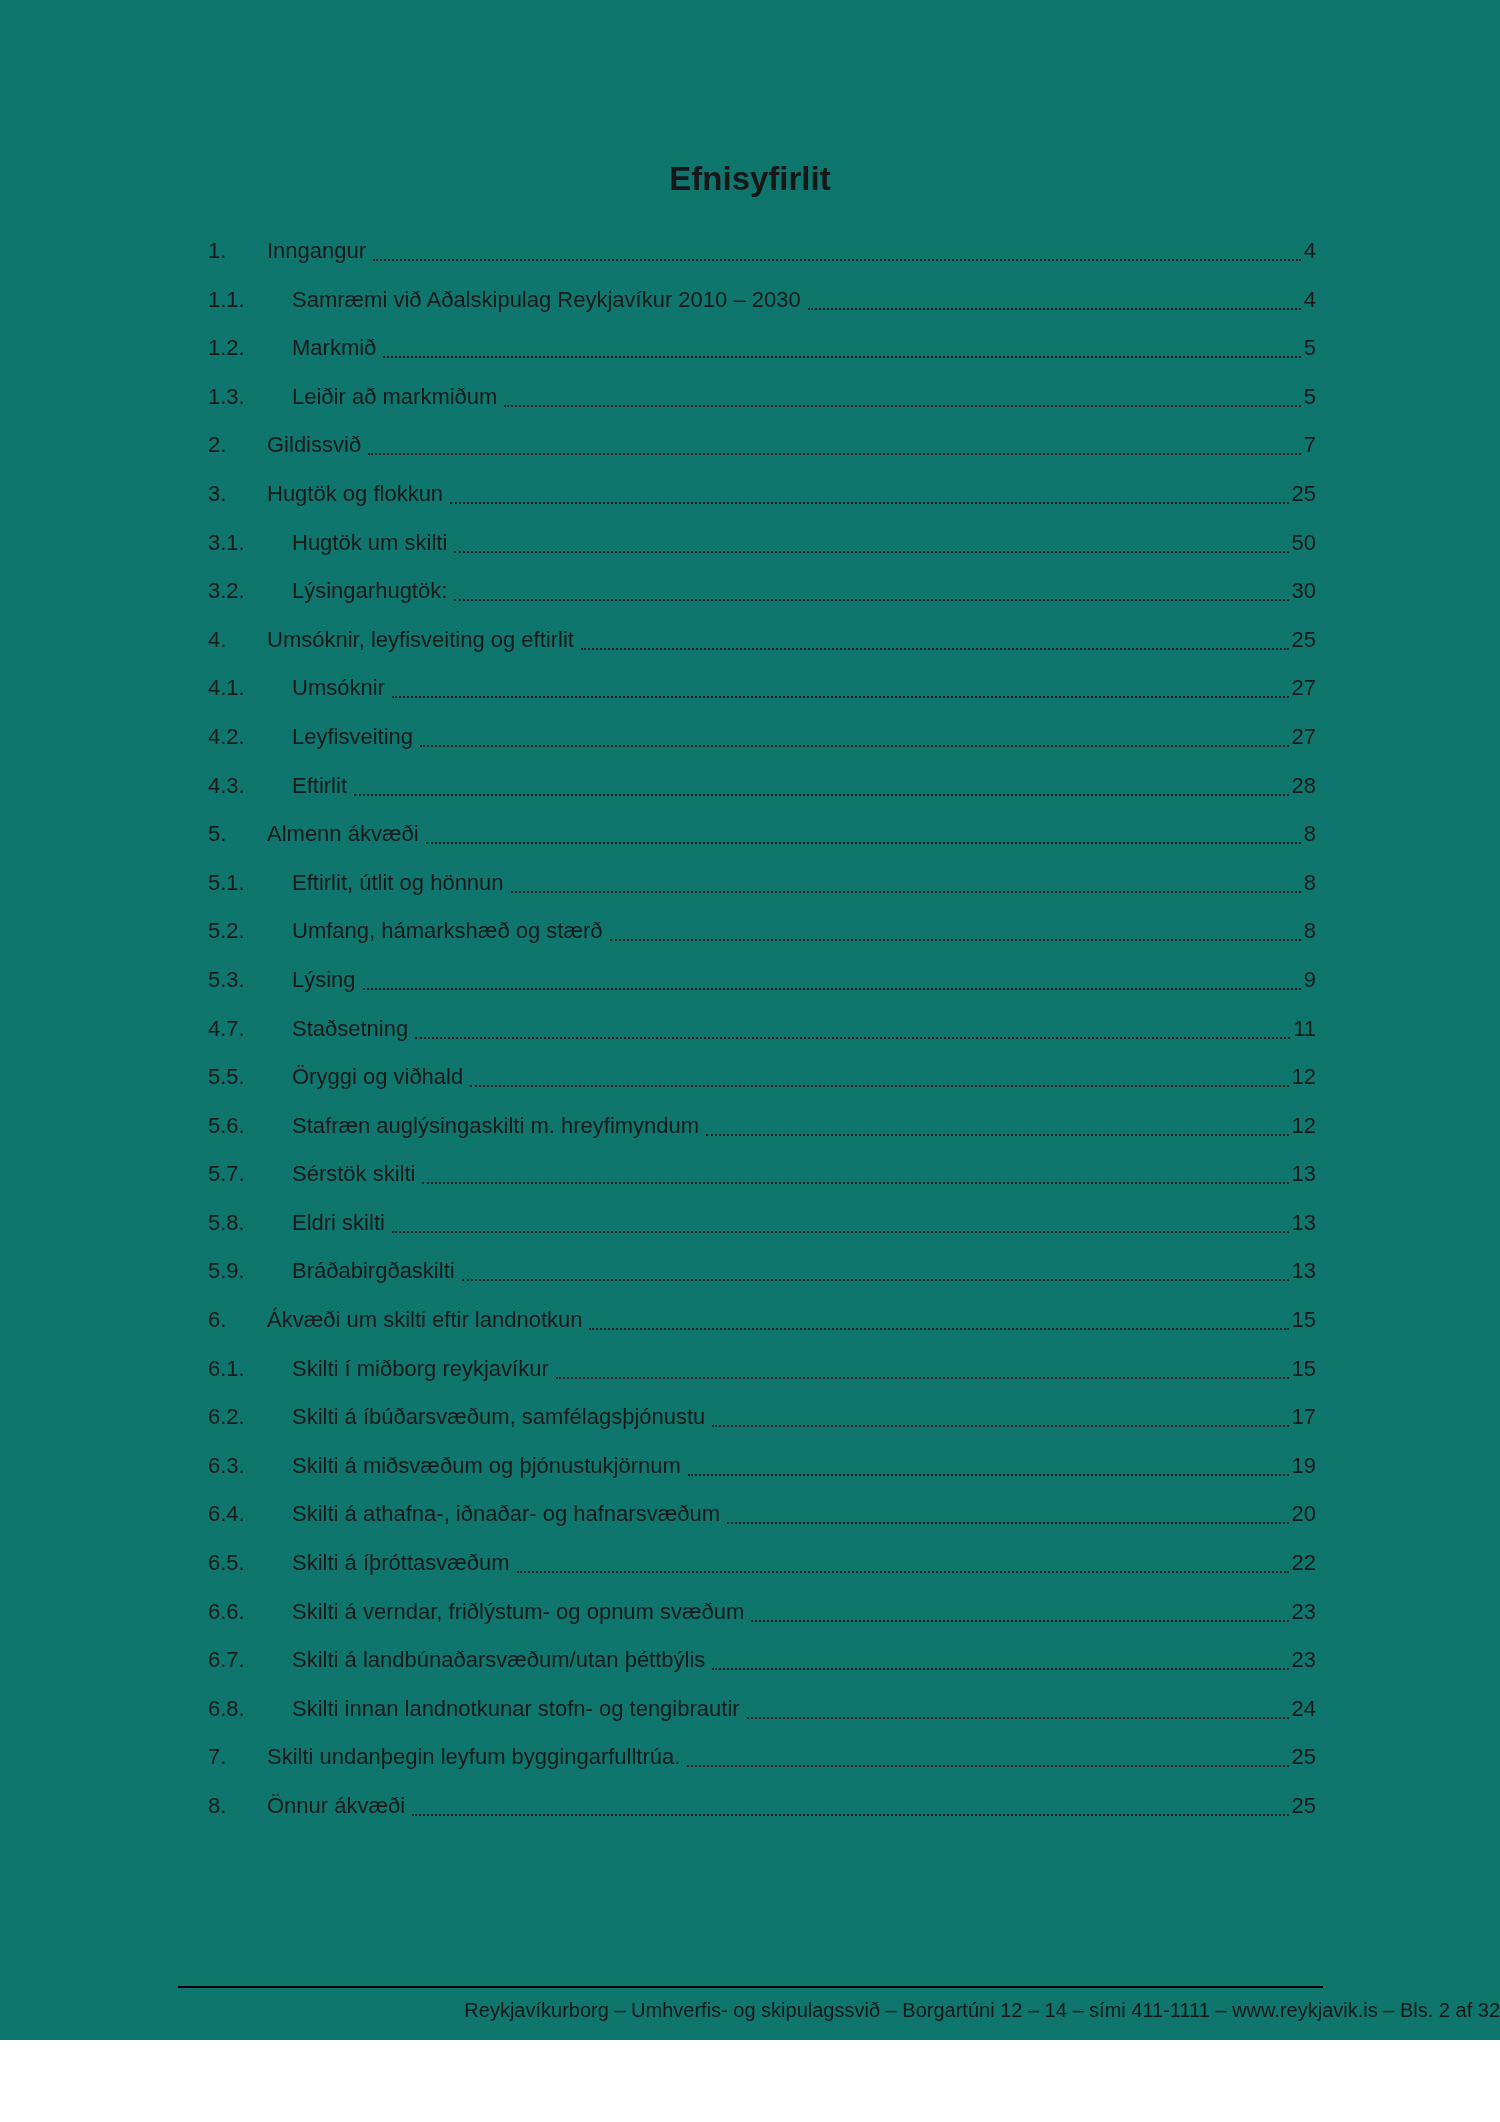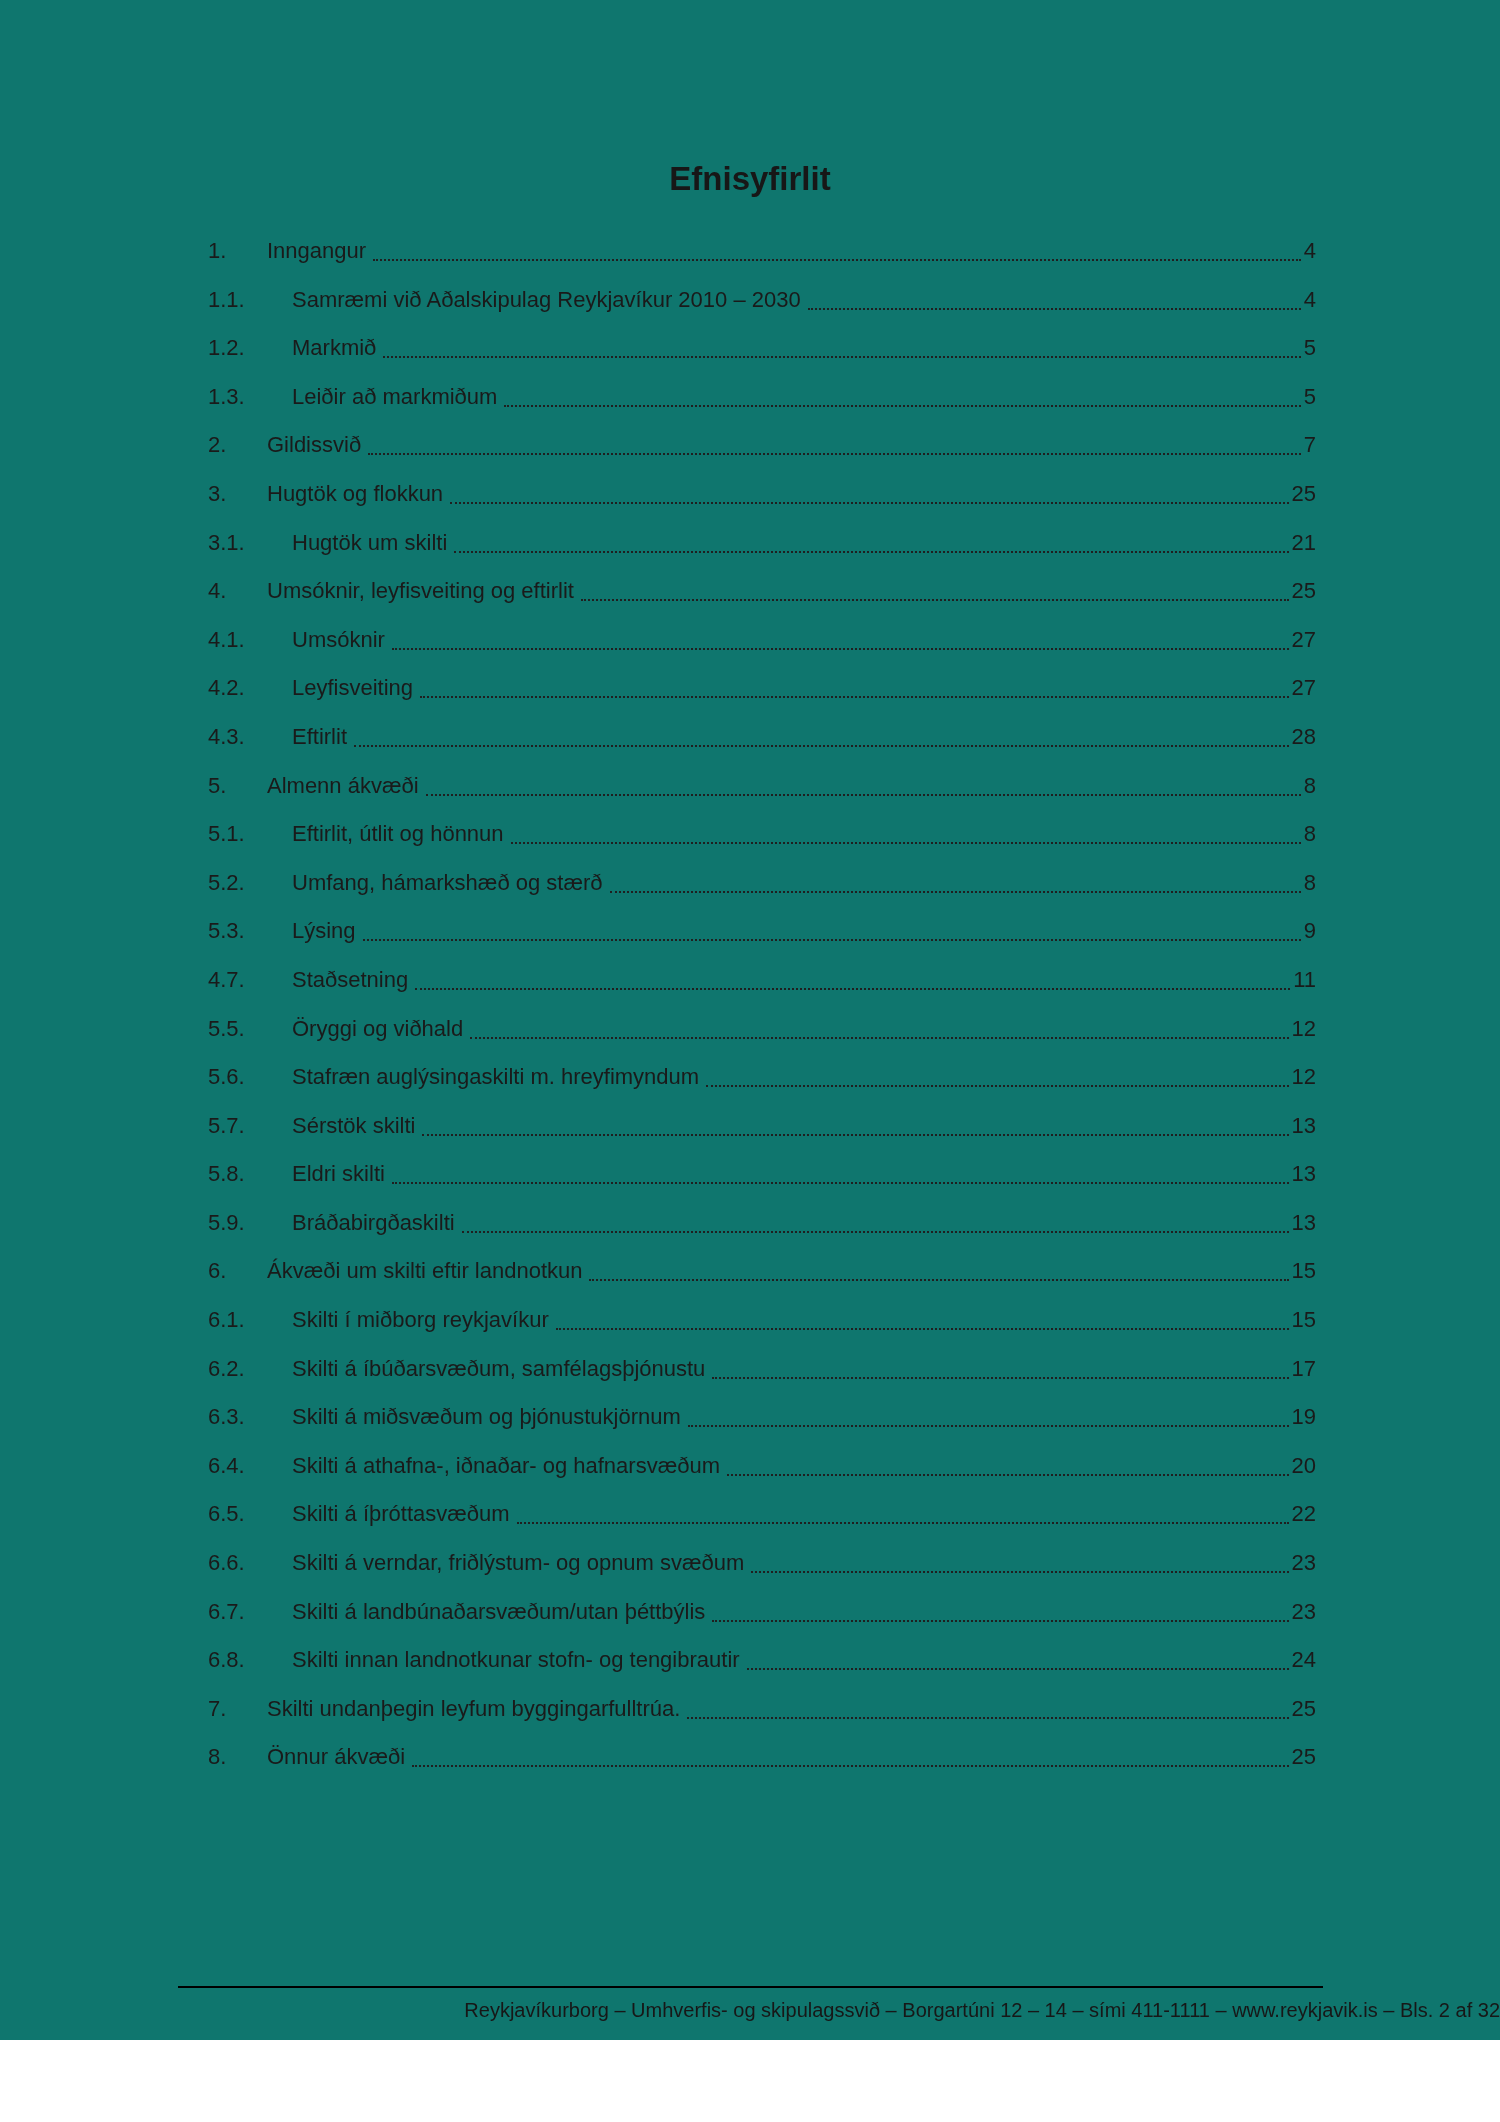--- a/index.html
+++ b/index.html
@@ -108,21 +108,27 @@
       <div class="toc-row level-1">
     <span class="num">3.</span>
     <span class="label">Hugtök og flokkun</span>
     <span class="leader"></span>
     <span class="pagenum">25</span>
   </div>
       <div class="toc-row level-2">
     <span class="num">3.1.</span>
     <span class="label">Hugtök um skilti</span>
     <span class="leader"></span>
-    <span class="pagenum">21</span>
+    <span class="pagenum">50</span>
+  </div>
+      <div class="toc-row level-2">
+    <span class="num">3.2.</span>
+    <span class="label">Lýsingarhugtök:</span>
+    <span class="leader"></span>
+    <span class="pagenum">30</span>
   </div>
       <div class="toc-row level-1">
     <span class="num">4.</span>
     <span class="label">Umsóknir, leyfisveiting og eftirlit</span>
     <span class="leader"></span>
     <span class="pagenum">25</span>
   </div>
       <div class="toc-row level-2">
     <span class="num">4.1.</span>
     <span class="label">Umsóknir</span>

